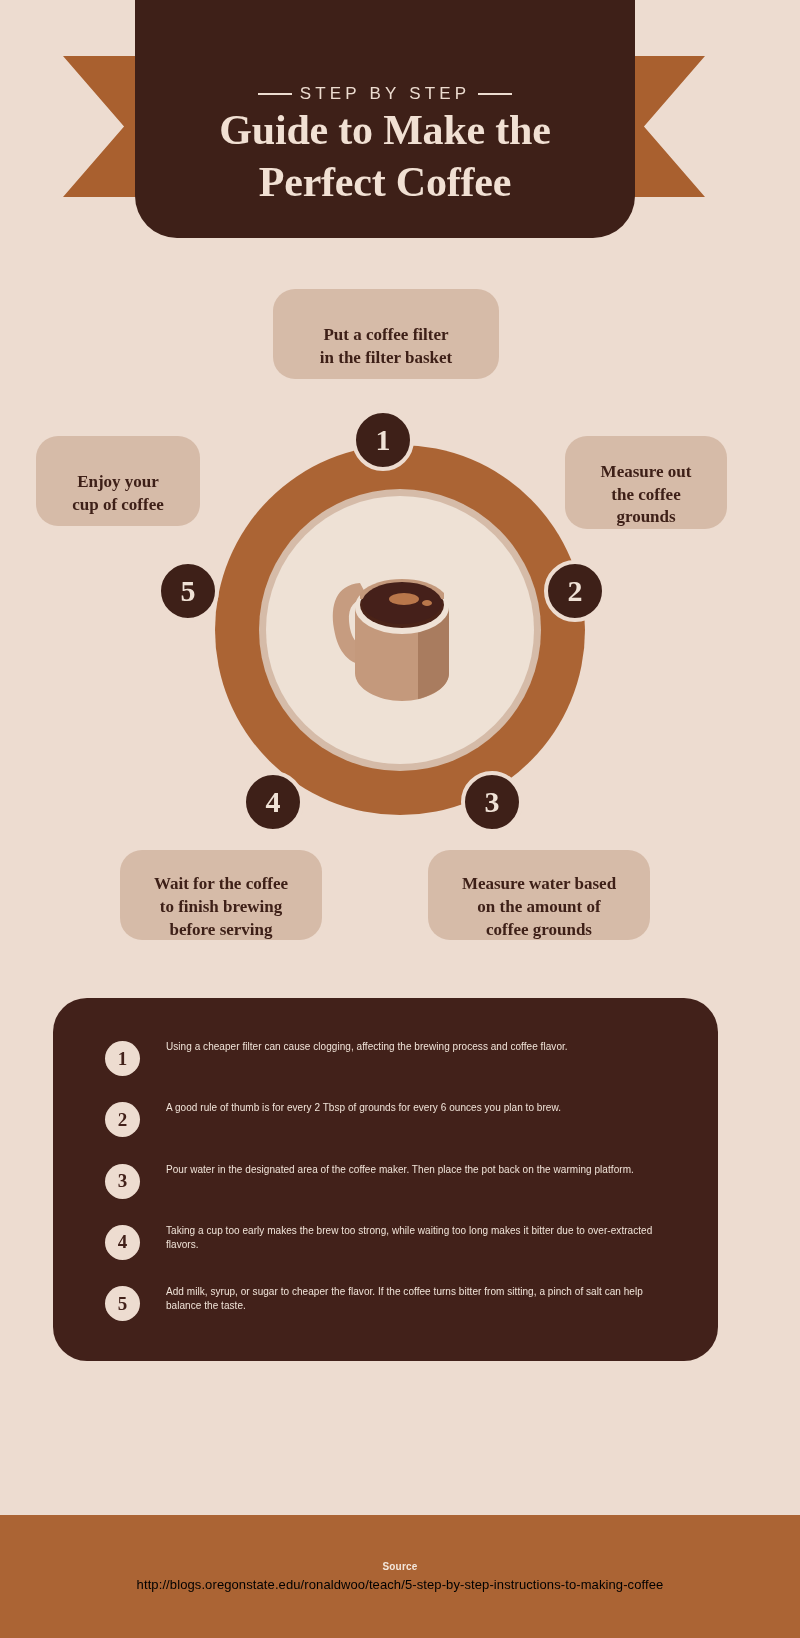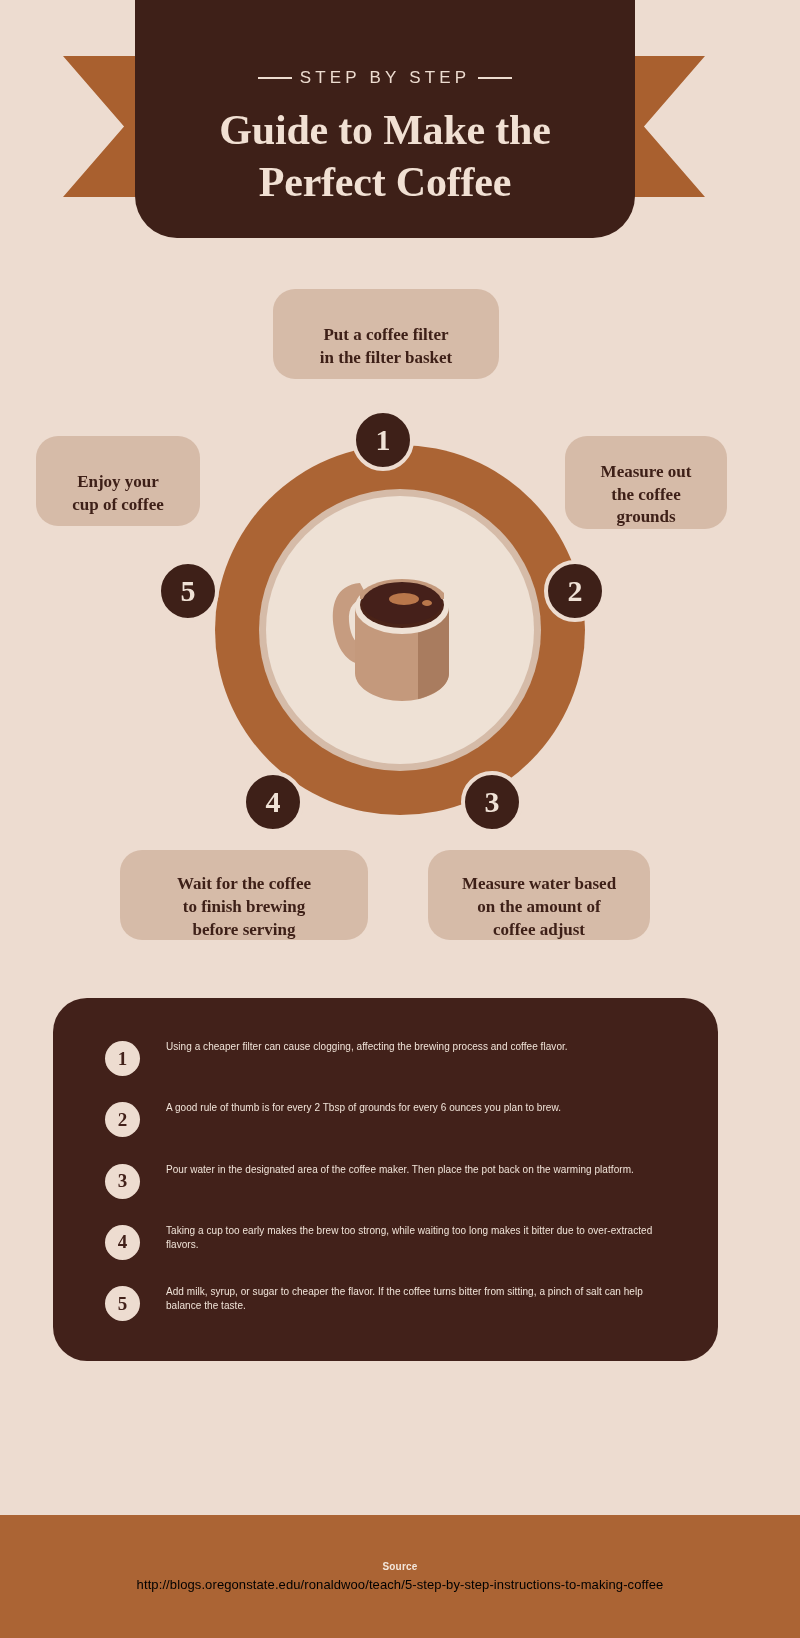--- a/index.html
+++ b/index.html
@@ -30,21 +30,20 @@
     position:absolute; left:135px; top:-40px;
     width:500px; height:278px;
     background:#3E2018;
     border-radius:0 0 42px 42px;
     display:flex; flex-direction:column;
     align-items:center; justify-content:flex-end;
     padding-bottom:30px;
   }
   .eyebrow-row {
     display:flex; align-items:center; gap:8px;
-    margin-bottom:16px;
   }
   .eyebrow-rule { width:34px; height:2px; background:#EDDCD0; }
   .eyebrow-text {
     color:#EDDCD0; font-size:17px; letter-spacing:4.2px;
     font-weight:400;
   }
   .header-title {
     color:#F1E0D3;
     font-family:"Liberation Serif", serif;
     font-weight:bold;
@@ -105,21 +104,21 @@
     font-weight:bold;
     font-size:17px;
     line-height:1.35;
     text-align:center;
     display:flex; align-items:center; justify-content:center;
     padding:10px 16px;
   }
   .pill-1 { left:273px; top:19px;  width:226px; height:90px; }
   .pill-2 { left:565px; top:166px; width:162px; height:93px; }
   .pill-3 { left:428px; top:580px; width:222px; height:90px; }
-  .pill-4 { left:120px; top:580px; width:248px; height:90px; }
+  .pill-4 { left:120px; top:580px; width:202px; height:90px; }
   .pill-5 { left:36px;  top:166px; width:164px; height:90px; }
   .pill span { white-space:pre-line; display:block;margin-top:25px; }
 
   
   .tips {
     position:absolute; left:53px; top:998px;
     width:665px; height:363px;
     background:#42211A;
     border-radius:34px;
     padding:42px 40px 40px 52px;
@@ -230,21 +229,21 @@
 in the filter basket</span>
       </div>
     <div class="pill pill-2">
         <span>Measure out
 the coffee
 grounds</span>
       </div>
     <div class="pill pill-3">
         <span>Measure water based
 on the amount of
-coffee adjust</span>
+coffee grounds</span>
       </div>
     <div class="pill pill-4">
         <span>Wait for the coffee
 to finish brewing
 before serving</span>
       </div>
     <div class="pill pill-5">
         <span>Enjoy your
 cup of coffee</span>
       </div>

